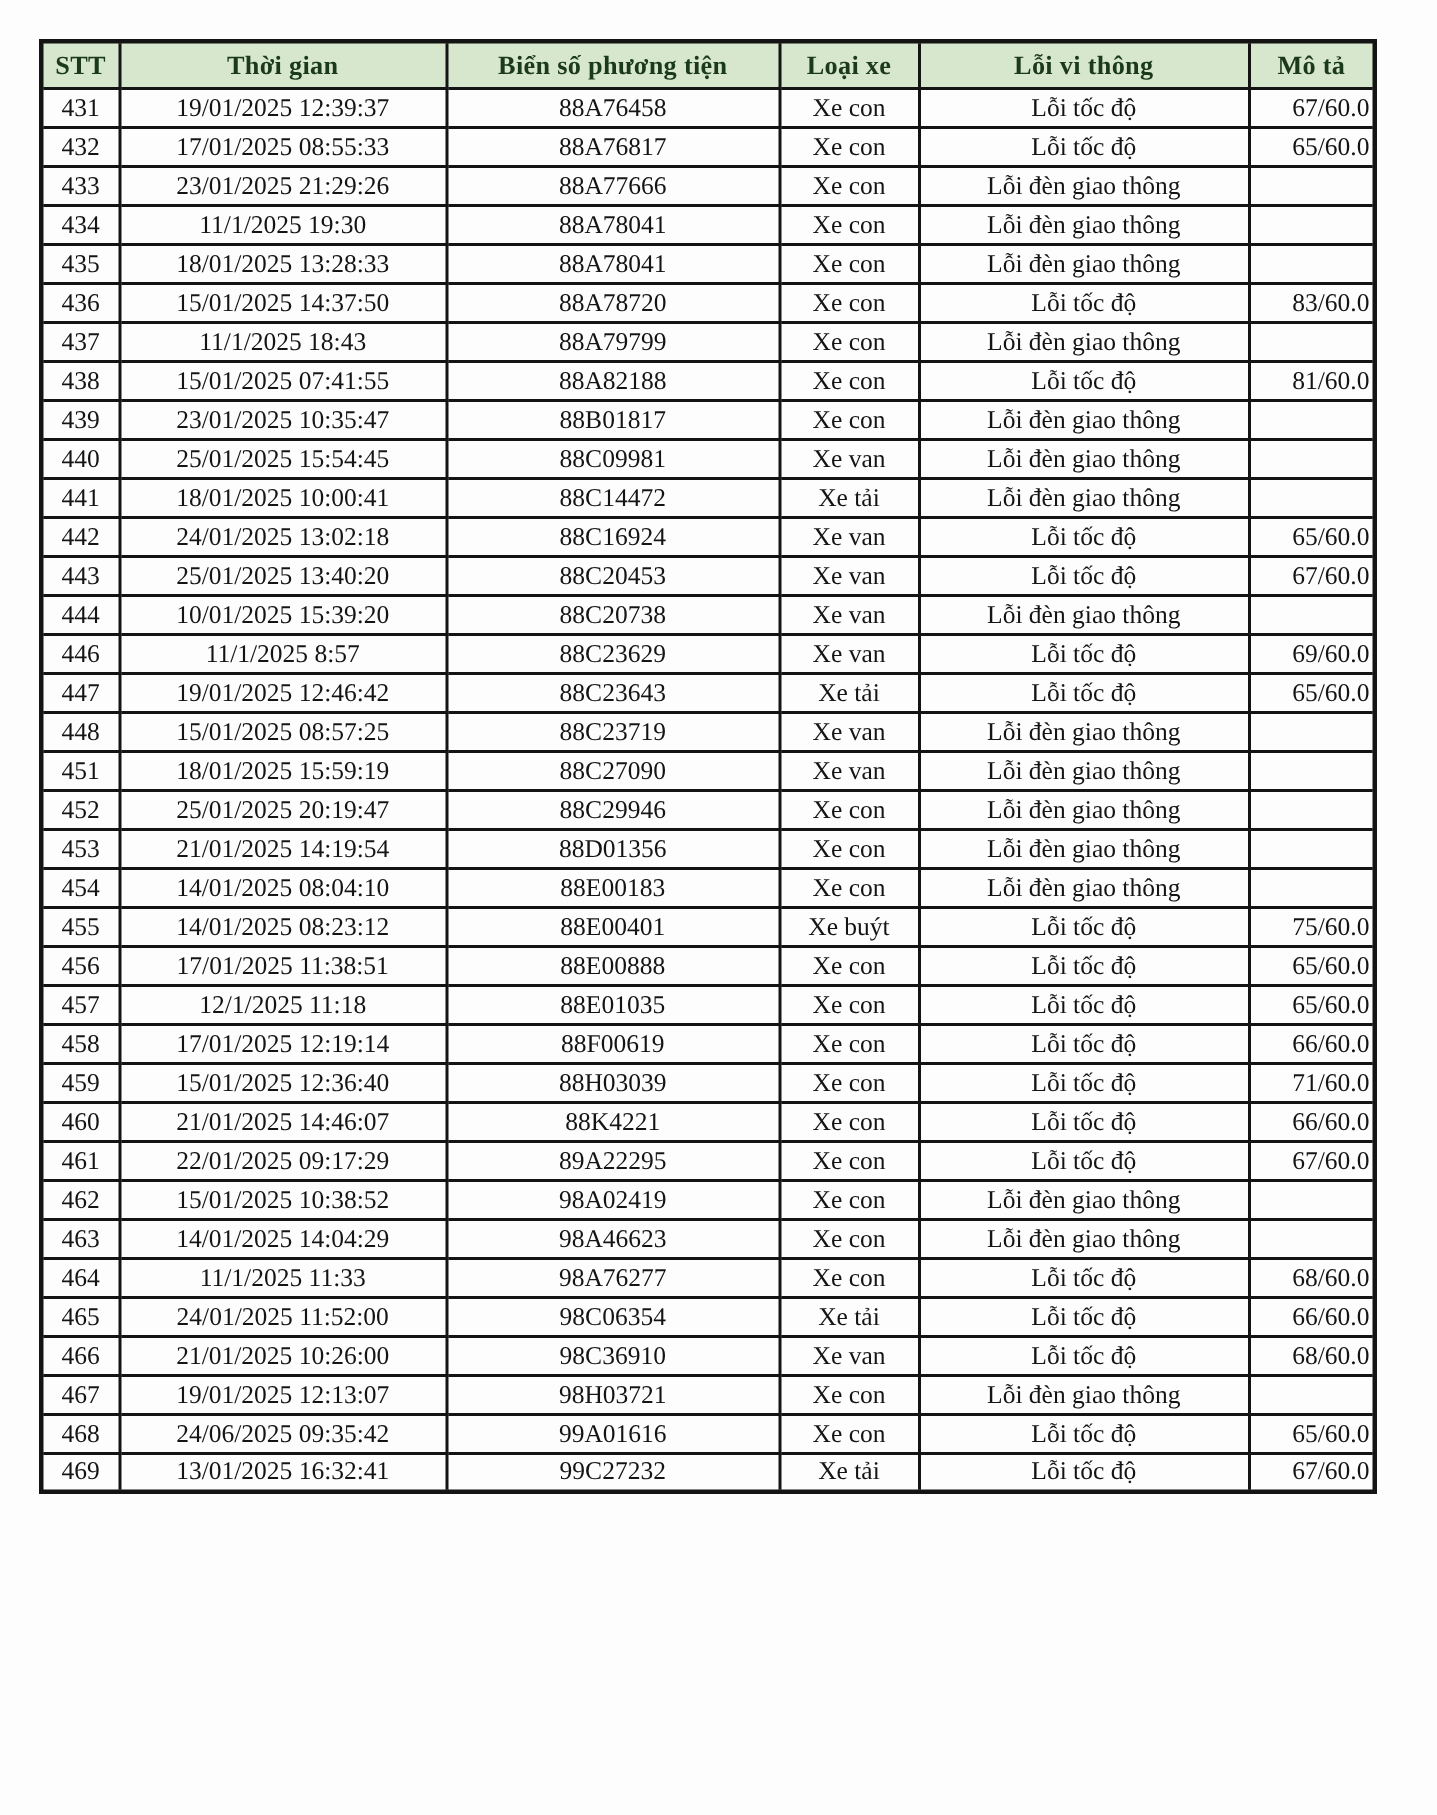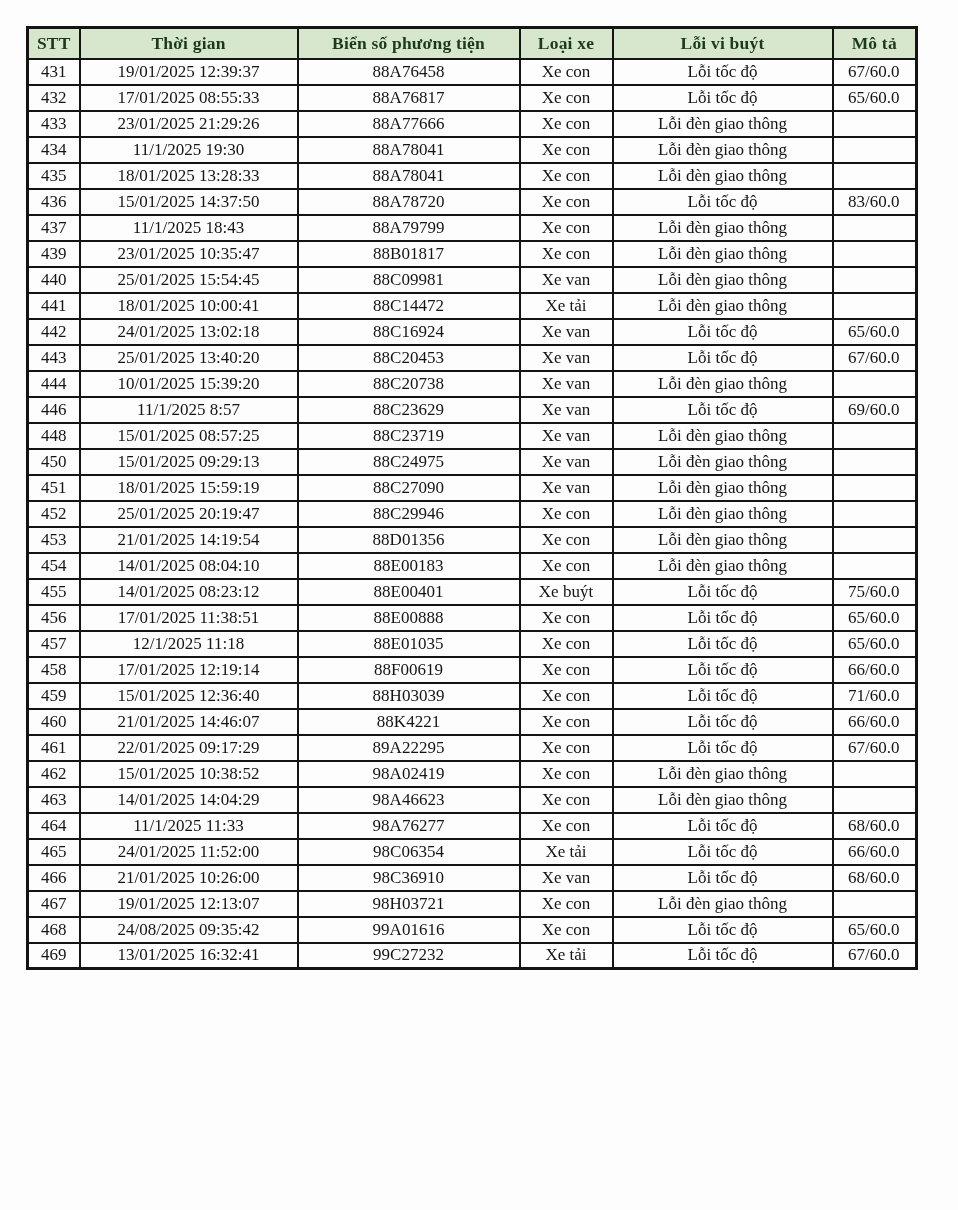--- a/index.html
+++ b/index.html
@@ -48,21 +48,21 @@
     border: 2px solid var(--border-color);
     color: var(--body-text);
     font-size: 17px;
     height: 26px;
     padding: 0 2px;
     text-align: center;
     white-space: nowrap;
     overflow: hidden;
   }
   td:last-child {
-    text-align: center;
+    text-align: right;
     padding-left: 1px;
   }
 </style>
 </head>
 <body>
 
 <div class="page">
   <table class="violations">
     <colgroup>
       <col class="c-stt">
@@ -71,21 +71,21 @@
       <col class="c-type">
         <col class="c-viol">
         <col class="c-desc">
     </colgroup>
     <thead>
       <tr>
         <th>STT</th>
         <th>Thời gian</th>
         <th>Biển số phương tiện</th>
         <th>Loại xe</th>
-        <th>Lỗi vi buýt</th>
+        <th>Lỗi vi thông</th>
         <th>Mô tả</th>
       </tr>
     </thead>
     <tbody>
         <tr>
           <td>431</td>
           <td>19/01/2025 12:39:37</td>
           <td>88A76458</td>
           <td>Xe con</td>
           <td>Lỗi tốc độ</td>
@@ -133,20 +133,28 @@
         </tr>
         <tr>
           <td>437</td>
           <td>11/1/2025 18:43</td>
           <td>88A79799</td>
           <td>Xe con</td>
           <td>Lỗi đèn giao thông</td>
           <td></td>
         </tr>
         <tr>
+          <td>438</td>
+          <td>15/01/2025 07:41:55</td>
+          <td>88A82188</td>
+          <td>Xe con</td>
+          <td>Lỗi tốc độ</td>
+          <td>81/60.0</td>
+        </tr>
+        <tr>
           <td>439</td>
           <td>23/01/2025 10:35:47</td>
           <td>88B01817</td>
           <td>Xe con</td>
           <td>Lỗi đèn giao thông</td>
           <td></td>
         </tr>
         <tr>
           <td>440</td>
           <td>25/01/2025 15:54:45</td>
@@ -189,31 +197,31 @@
         </tr>
         <tr>
           <td>446</td>
           <td>11/1/2025 8:57</td>
           <td>88C23629</td>
           <td>Xe van</td>
           <td>Lỗi tốc độ</td>
           <td>69/60.0</td>
         </tr>
         <tr>
+          <td>447</td>
+          <td>19/01/2025 12:46:42</td>
+          <td>88C23643</td>
+          <td>Xe tải</td>
+          <td>Lỗi tốc độ</td>
+          <td>65/60.0</td>
+        </tr>
+        <tr>
           <td>448</td>
           <td>15/01/2025 08:57:25</td>
           <td>88C23719</td>
-          <td>Xe van</td>
-          <td>Lỗi đèn giao thông</td>
-          <td></td>
-        </tr>
-        <tr>
-          <td>450</td>
-          <td>15/01/2025 09:29:13</td>
-          <td>88C24975</td>
           <td>Xe van</td>
           <td>Lỗi đèn giao thông</td>
           <td></td>
         </tr>
         <tr>
           <td>451</td>
           <td>18/01/2025 15:59:19</td>
           <td>88C27090</td>
           <td>Xe van</td>
           <td>Lỗi đèn giao thông</td>
@@ -342,21 +350,21 @@
         <tr>
           <td>467</td>
           <td>19/01/2025 12:13:07</td>
           <td>98H03721</td>
           <td>Xe con</td>
           <td>Lỗi đèn giao thông</td>
           <td></td>
         </tr>
         <tr>
           <td>468</td>
-          <td>24/08/2025 09:35:42</td>
+          <td>24/06/2025 09:35:42</td>
           <td>99A01616</td>
           <td>Xe con</td>
           <td>Lỗi tốc độ</td>
           <td>65/60.0</td>
         </tr>
         <tr>
           <td>469</td>
           <td>13/01/2025 16:32:41</td>
           <td>99C27232</td>
           <td>Xe tải</td>

